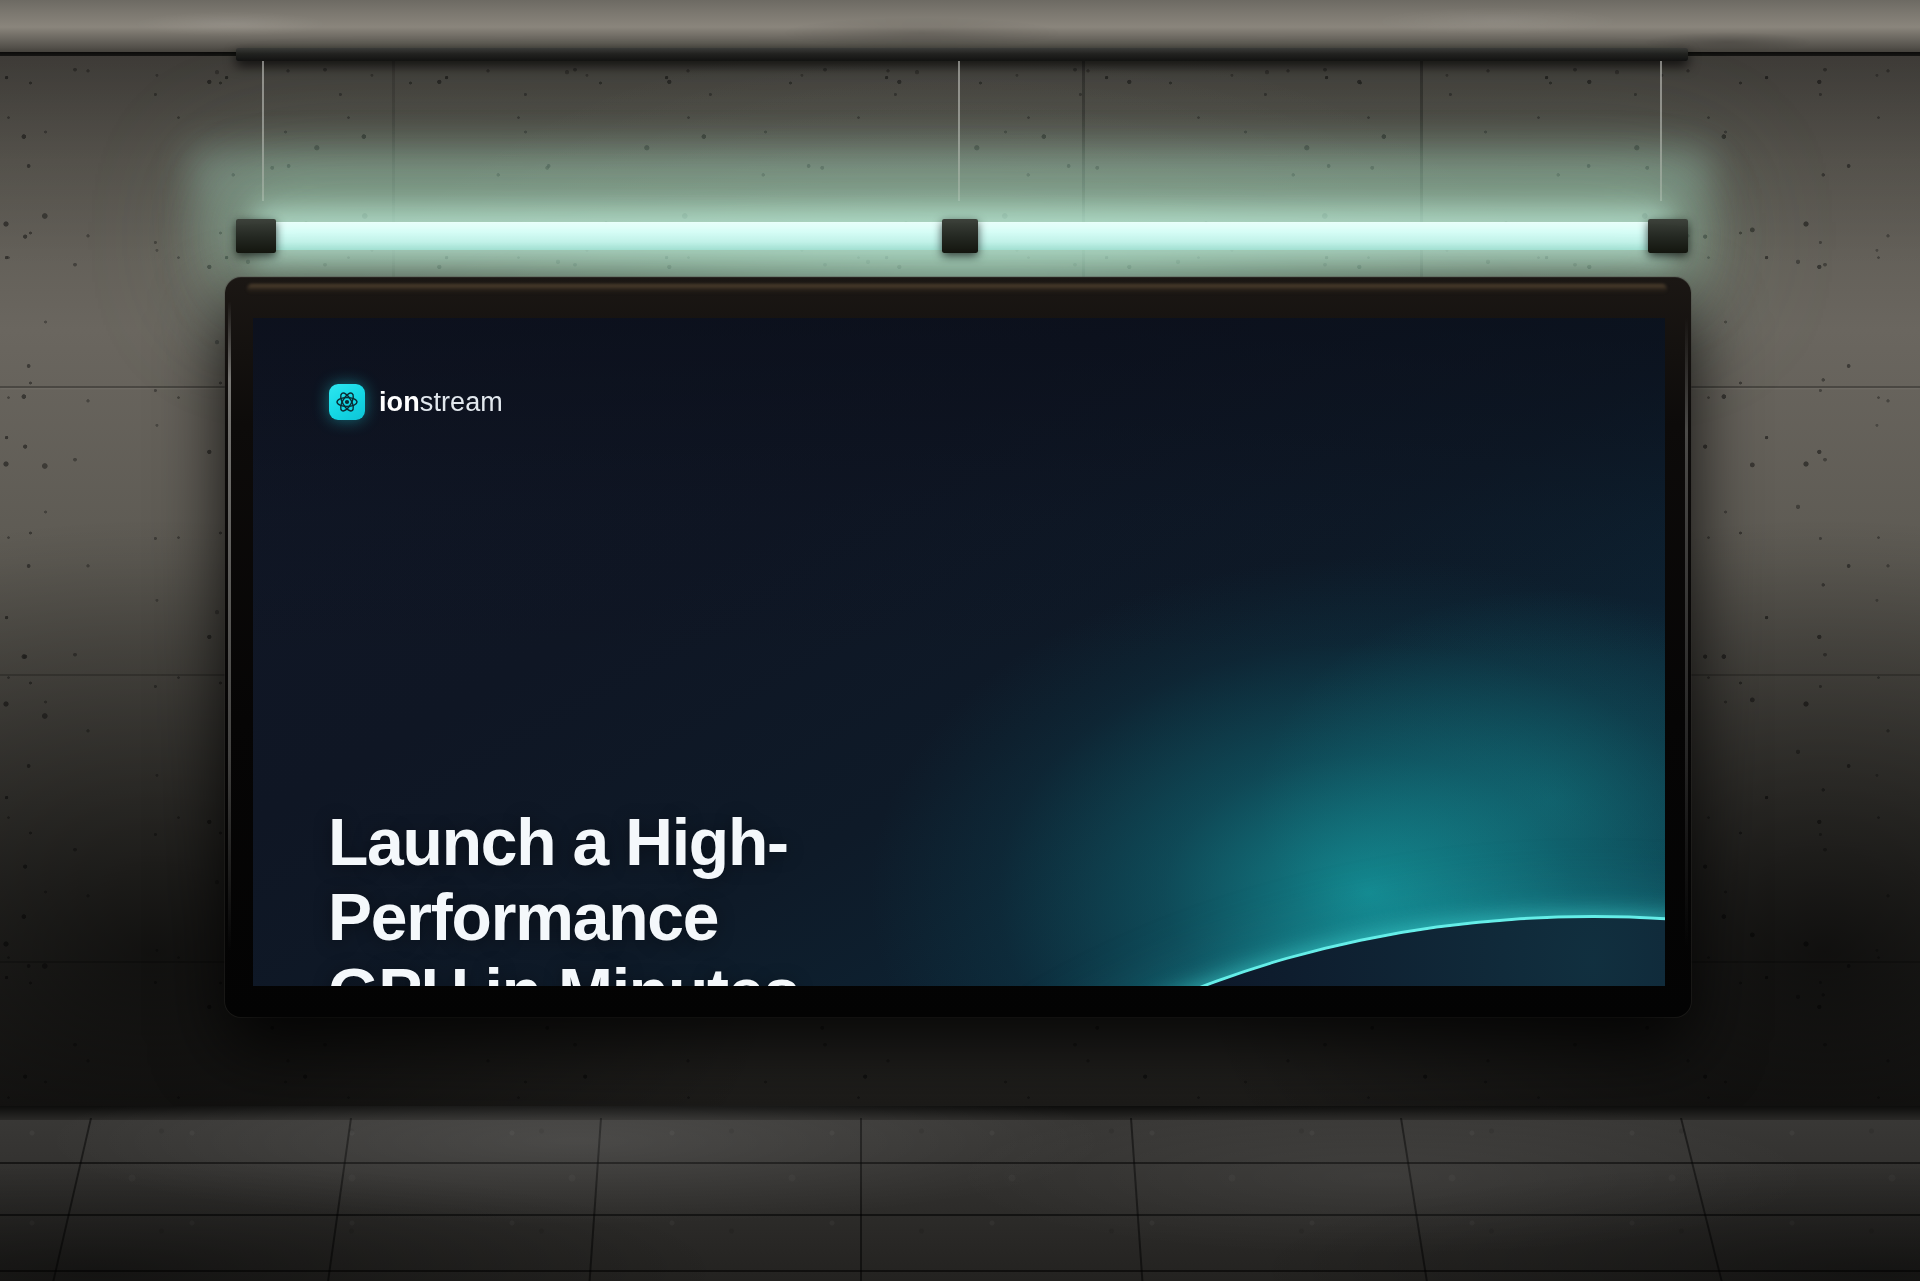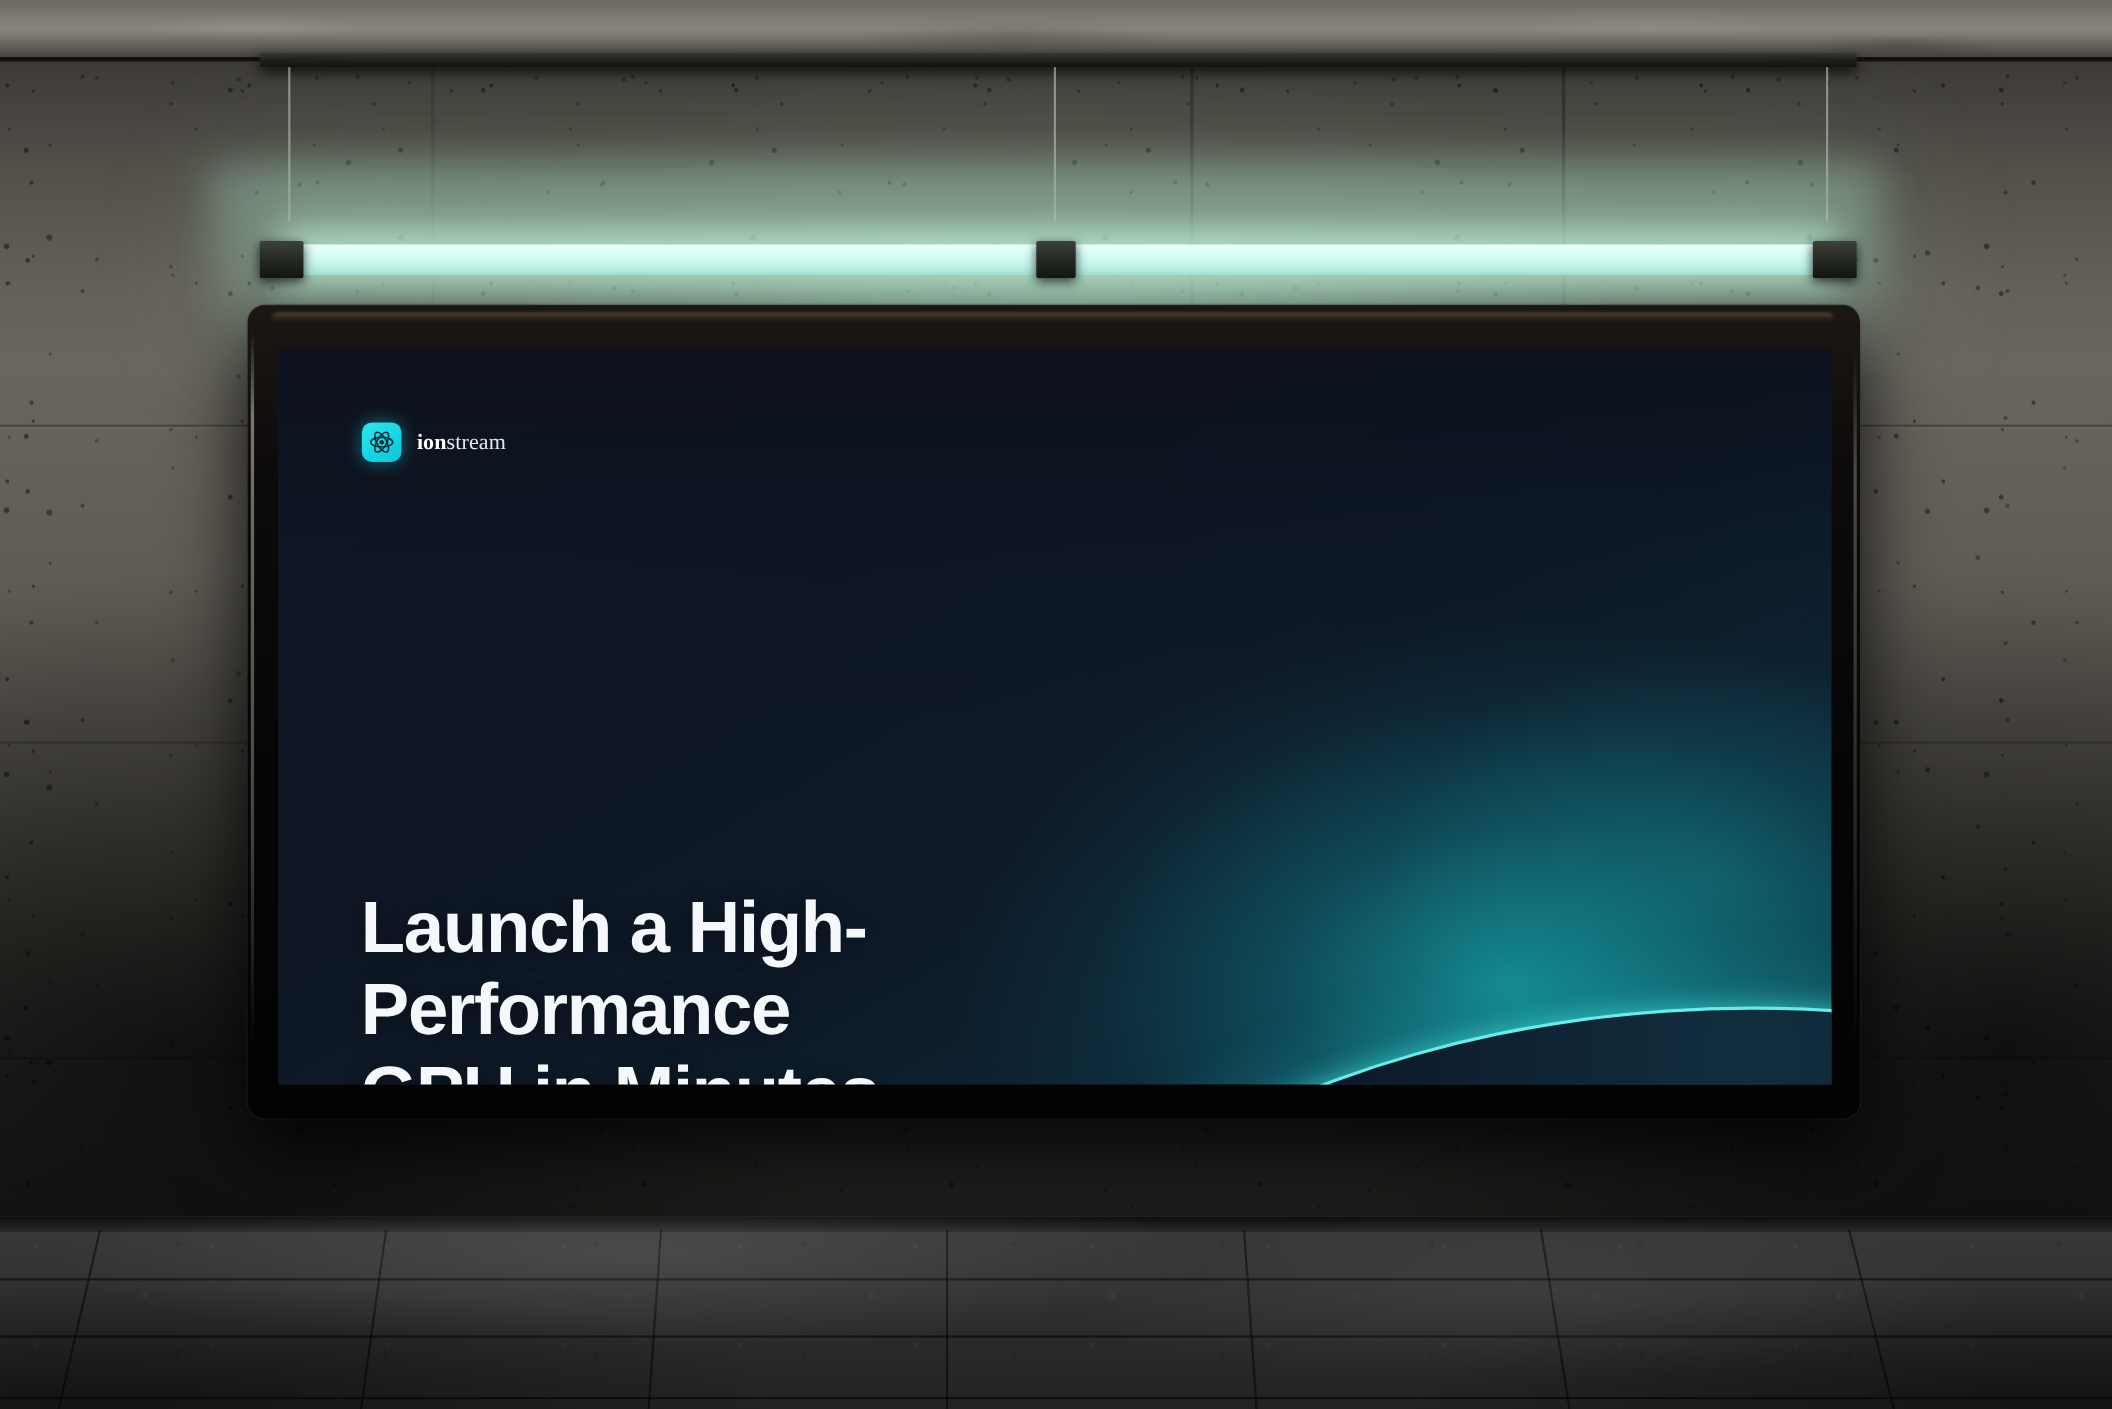--- a/index.html
+++ b/index.html
@@ -201,21 +201,21 @@
     display:flex; align-items:center; gap:14px;
   }
   .logo-mark{
     width:36px; height:36px; border-radius:9px;
     background:linear-gradient(145deg,#2ee6f0 0%,#14d6e4 55%,#0ec4d6 100%);
     display:flex; align-items:center; justify-content:center;
     box-shadow:0 0 16px rgba(30,220,230,.45);
   }
   .logo-mark svg{ display:block; }
   .logo-word{
-    font-size:20px; letter-spacing:.1px; line-height:1; white-space:nowrap;font-family:Liberation Serif, serif;
+    font-size:27px; letter-spacing:.1px; line-height:1; white-space:nowrap;
   }
   .logo-word .ion{ color:#ffffff; font-weight:700; }
   .logo-word .stream{ color:#e2e8ee; font-weight:300; }
 
   .headline{
     position:absolute; left:75px; top:487px;
     transform:translateY(-0%);
     font-size:66px; line-height:1.14; font-weight:600; color:#f4f8fb;
     letter-spacing:-1.2px; white-space:pre-line;
     text-shadow:0 2px 18px rgba(0,0,0,.40);

